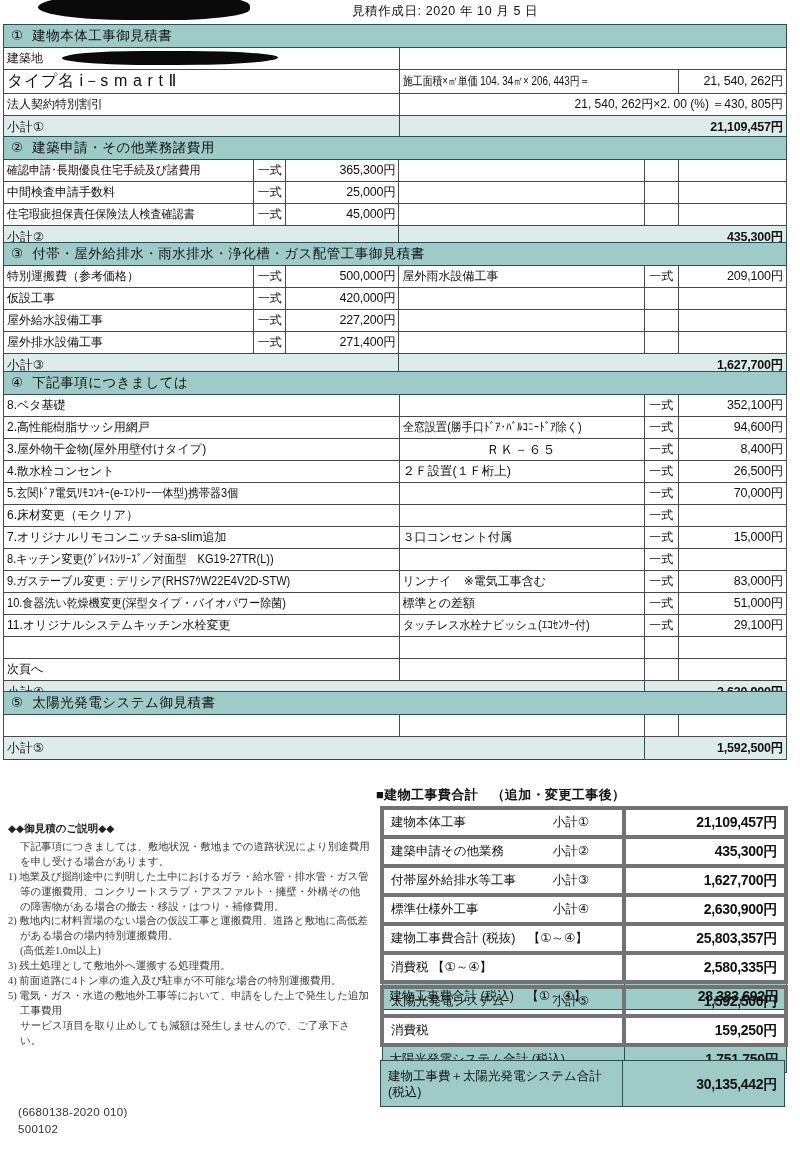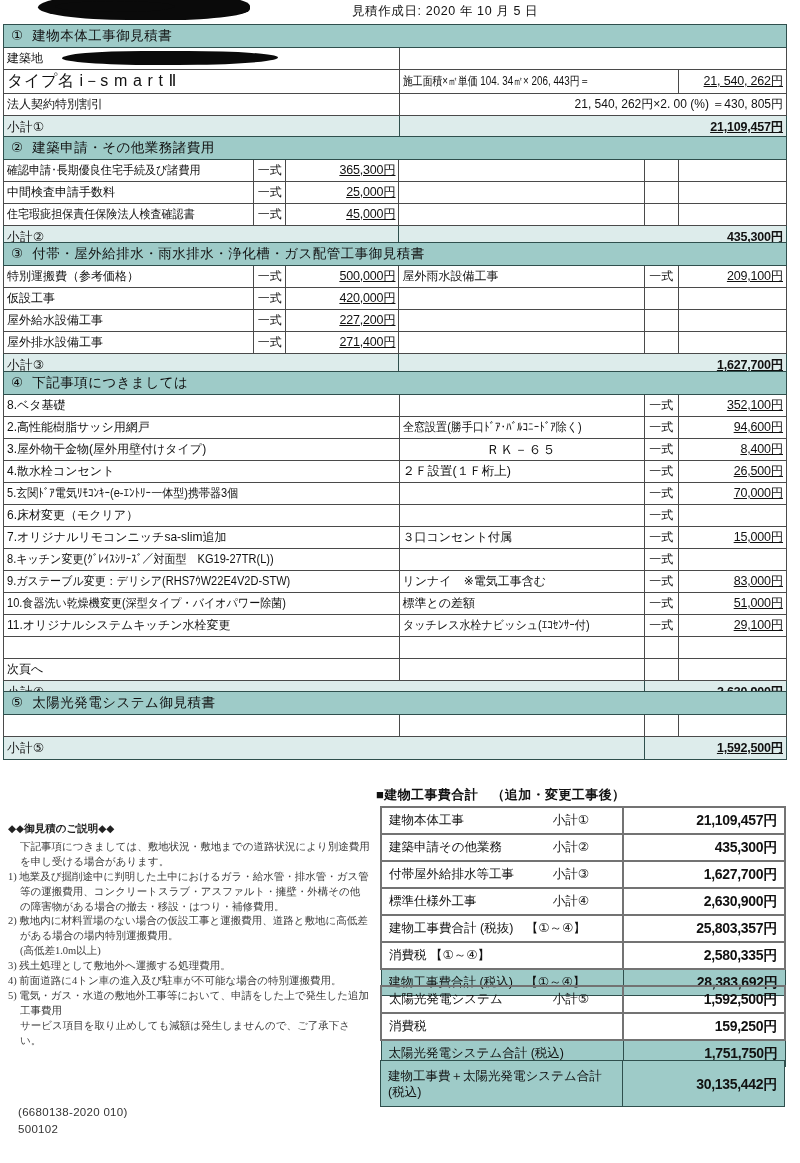--- a/index.html
+++ b/index.html
@@ -46,21 +46,21 @@
     letter-spacing:.5px;
   }
   .sec-hd .num{padding-left:4px;}
   .sub td{
     background:#ddeceb;border:1.4px solid #2f4f4d;
     height:22px;line-height:22px;font-size:12.5px;
   }
   .sub .lbl{letter-spacing:.4px;}
   .r{text-align:right;}
   .c{text-align:center;}
-  .money{font-size:12.5px;letter-spacing:-.2px;text-decoration:underline;}
+  .money{font-size:12.5px;letter-spacing:-.2px;}
   .bold{font-weight:bold;}
   .cond{transform:scaleX(.92);transform-origin:left center;display:inline-block;}
   .cond2{transform:scaleX(.82);transform-origin:left center;display:inline-block;}
 
   .redact-addr{
     position:absolute;left:58px;top:3px;width:216px;height:14px;
     background:#0a0a0a;border-radius:40% 45% 50% 46%/55% 50% 58% 52%;
   }
   .addr-cell{position:relative;}
 
@@ -83,21 +83,21 @@
   
   .sum-ttl{
     position:absolute;left:376px;top:786px;
     font-size:13px;font-weight:bold;letter-spacing:.4px;white-space:nowrap;
   }
   .sumtbl{
     position:absolute;left:380px;width:404px;
     border-collapse:collapse;table-layout:fixed;font-size:13px;
   }
   .sumtbl td{
-    border:2px solid #737373;height:25px;line-height:25px;
+    border:4px solid #737373;height:25px;line-height:25px;
     padding:0 7px;white-space:nowrap;overflow:hidden;
   }
   .sumtbl .amt{text-align:right;font-weight:bold;font-size:14px;letter-spacing:-.3px;}
   .sumtbl .lab{font-size:12.5px;}
   .hl td{background:#9ecbc8;border:1.6px solid #2f4f4d;}
   .outer{border:1.8px solid #333;}
   .two-line td{height:42px;line-height:1.25;white-space:normal;padding-top:3px;vertical-align:middle;}
   .sub-tag{float:right;padding-right:26px;font-size:12.5px;}
 </style>
 </head>

